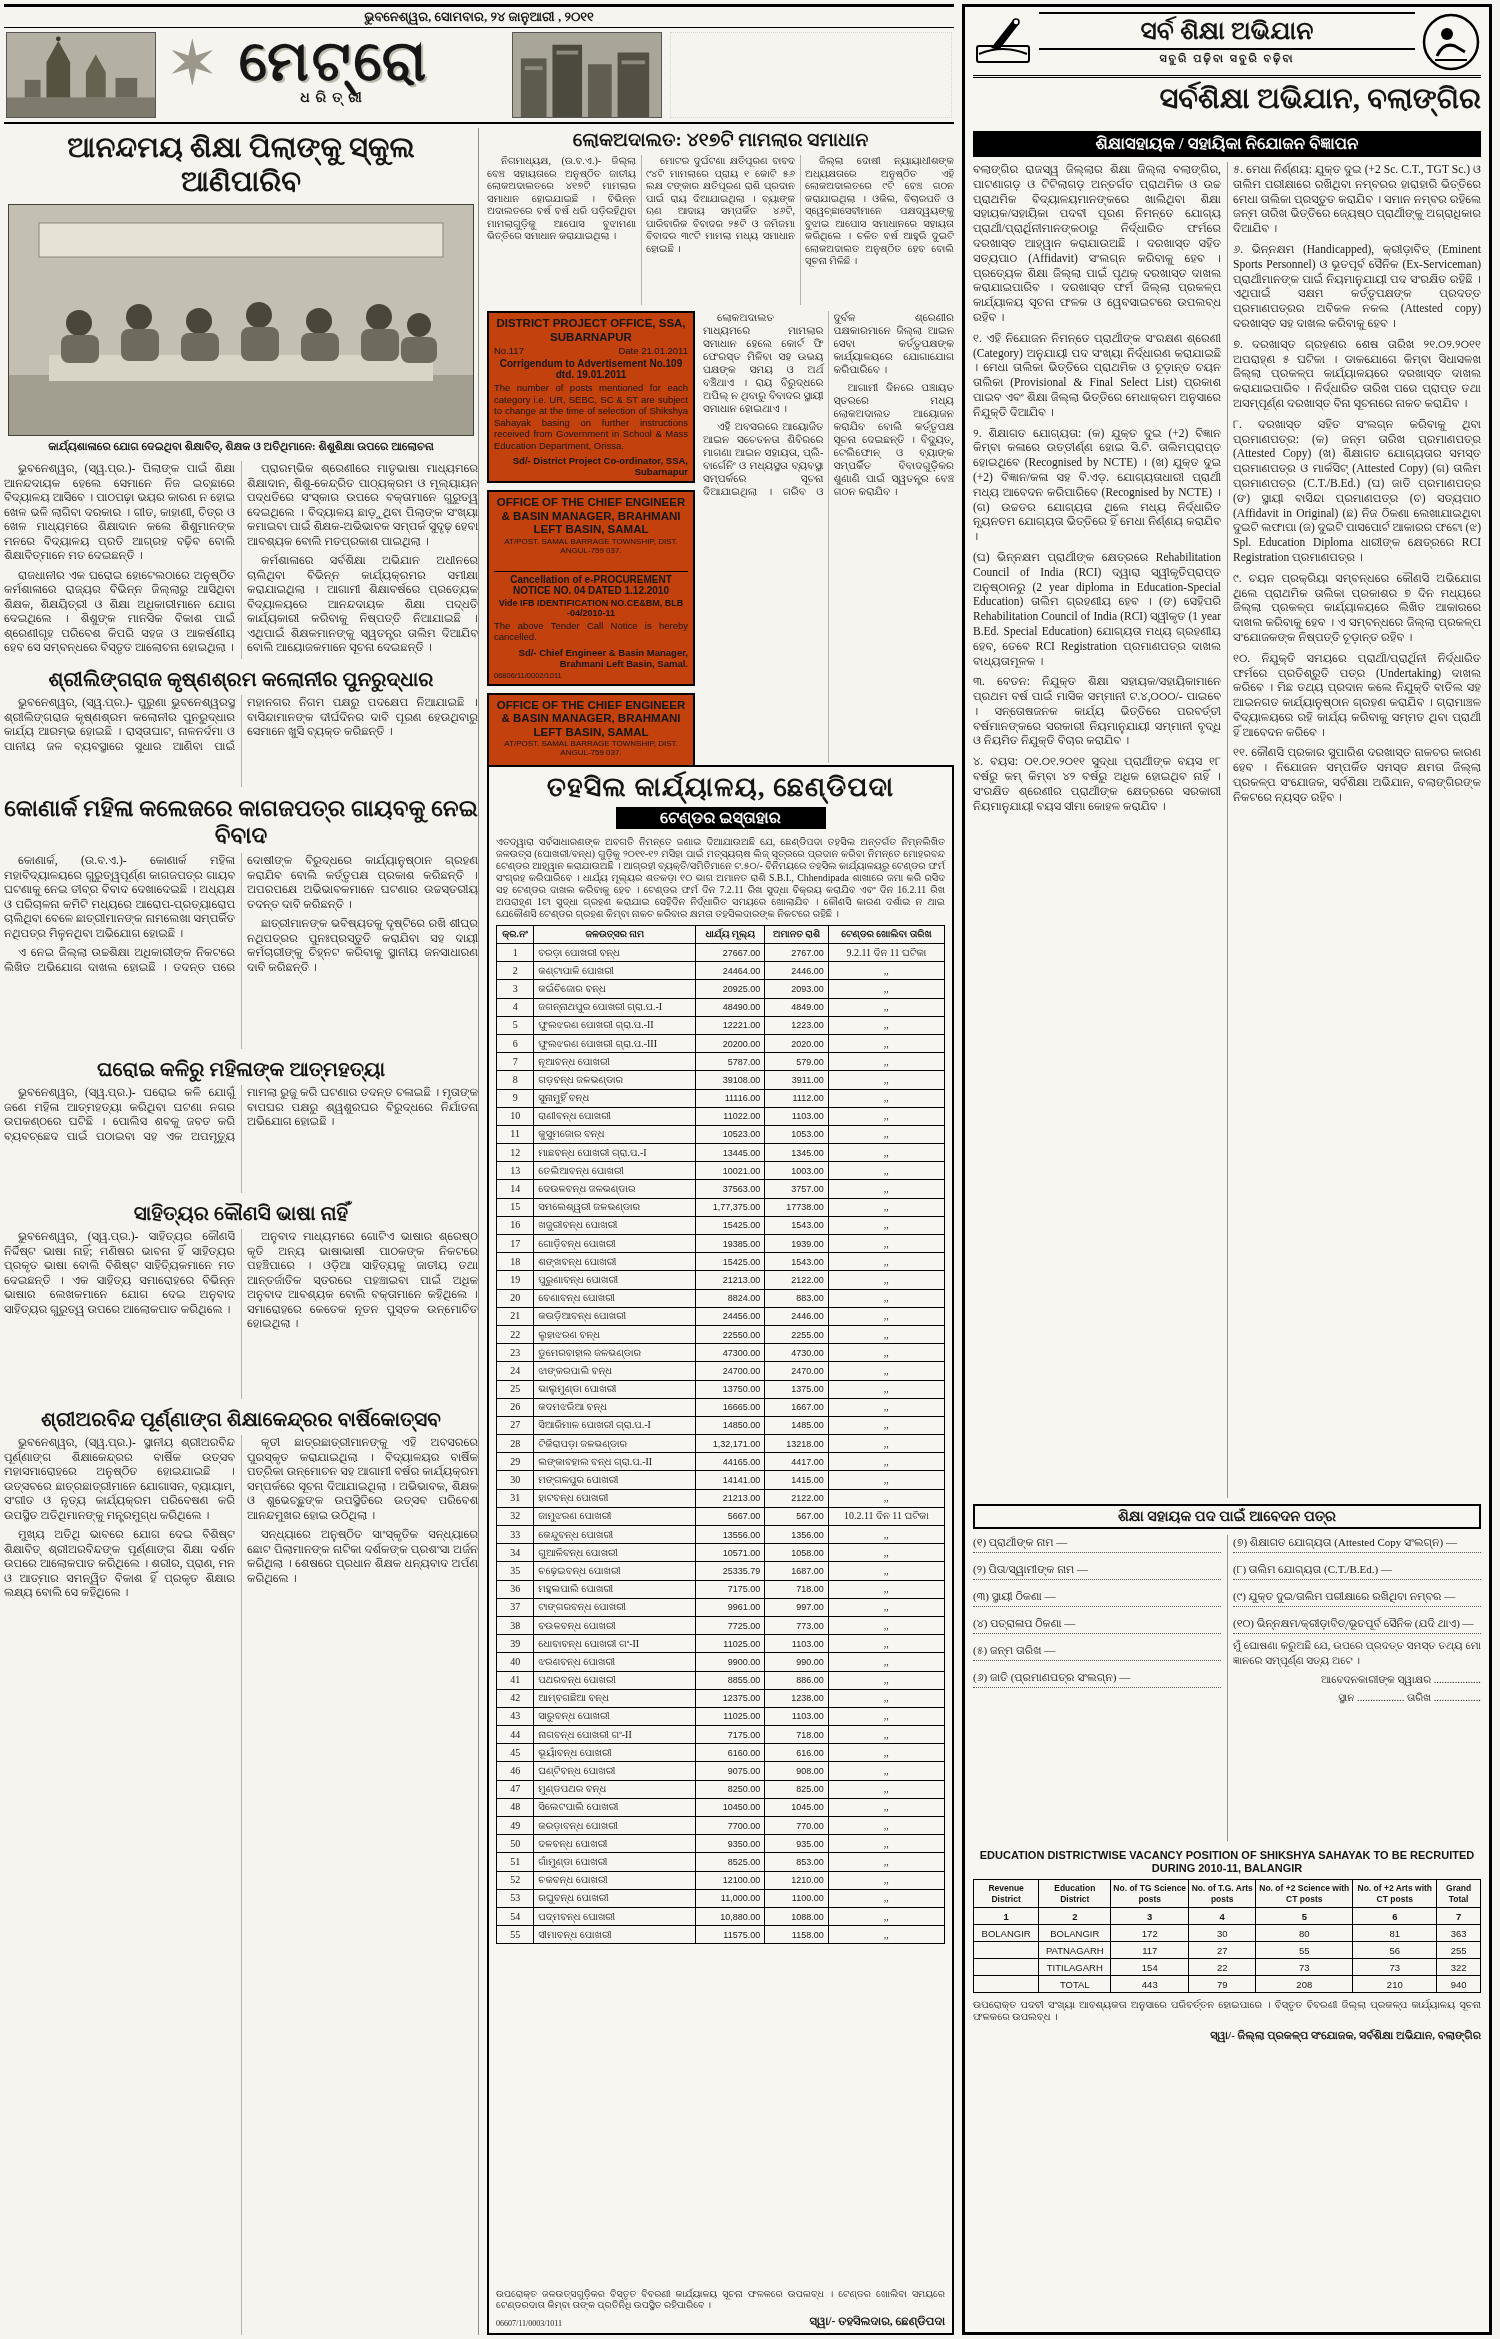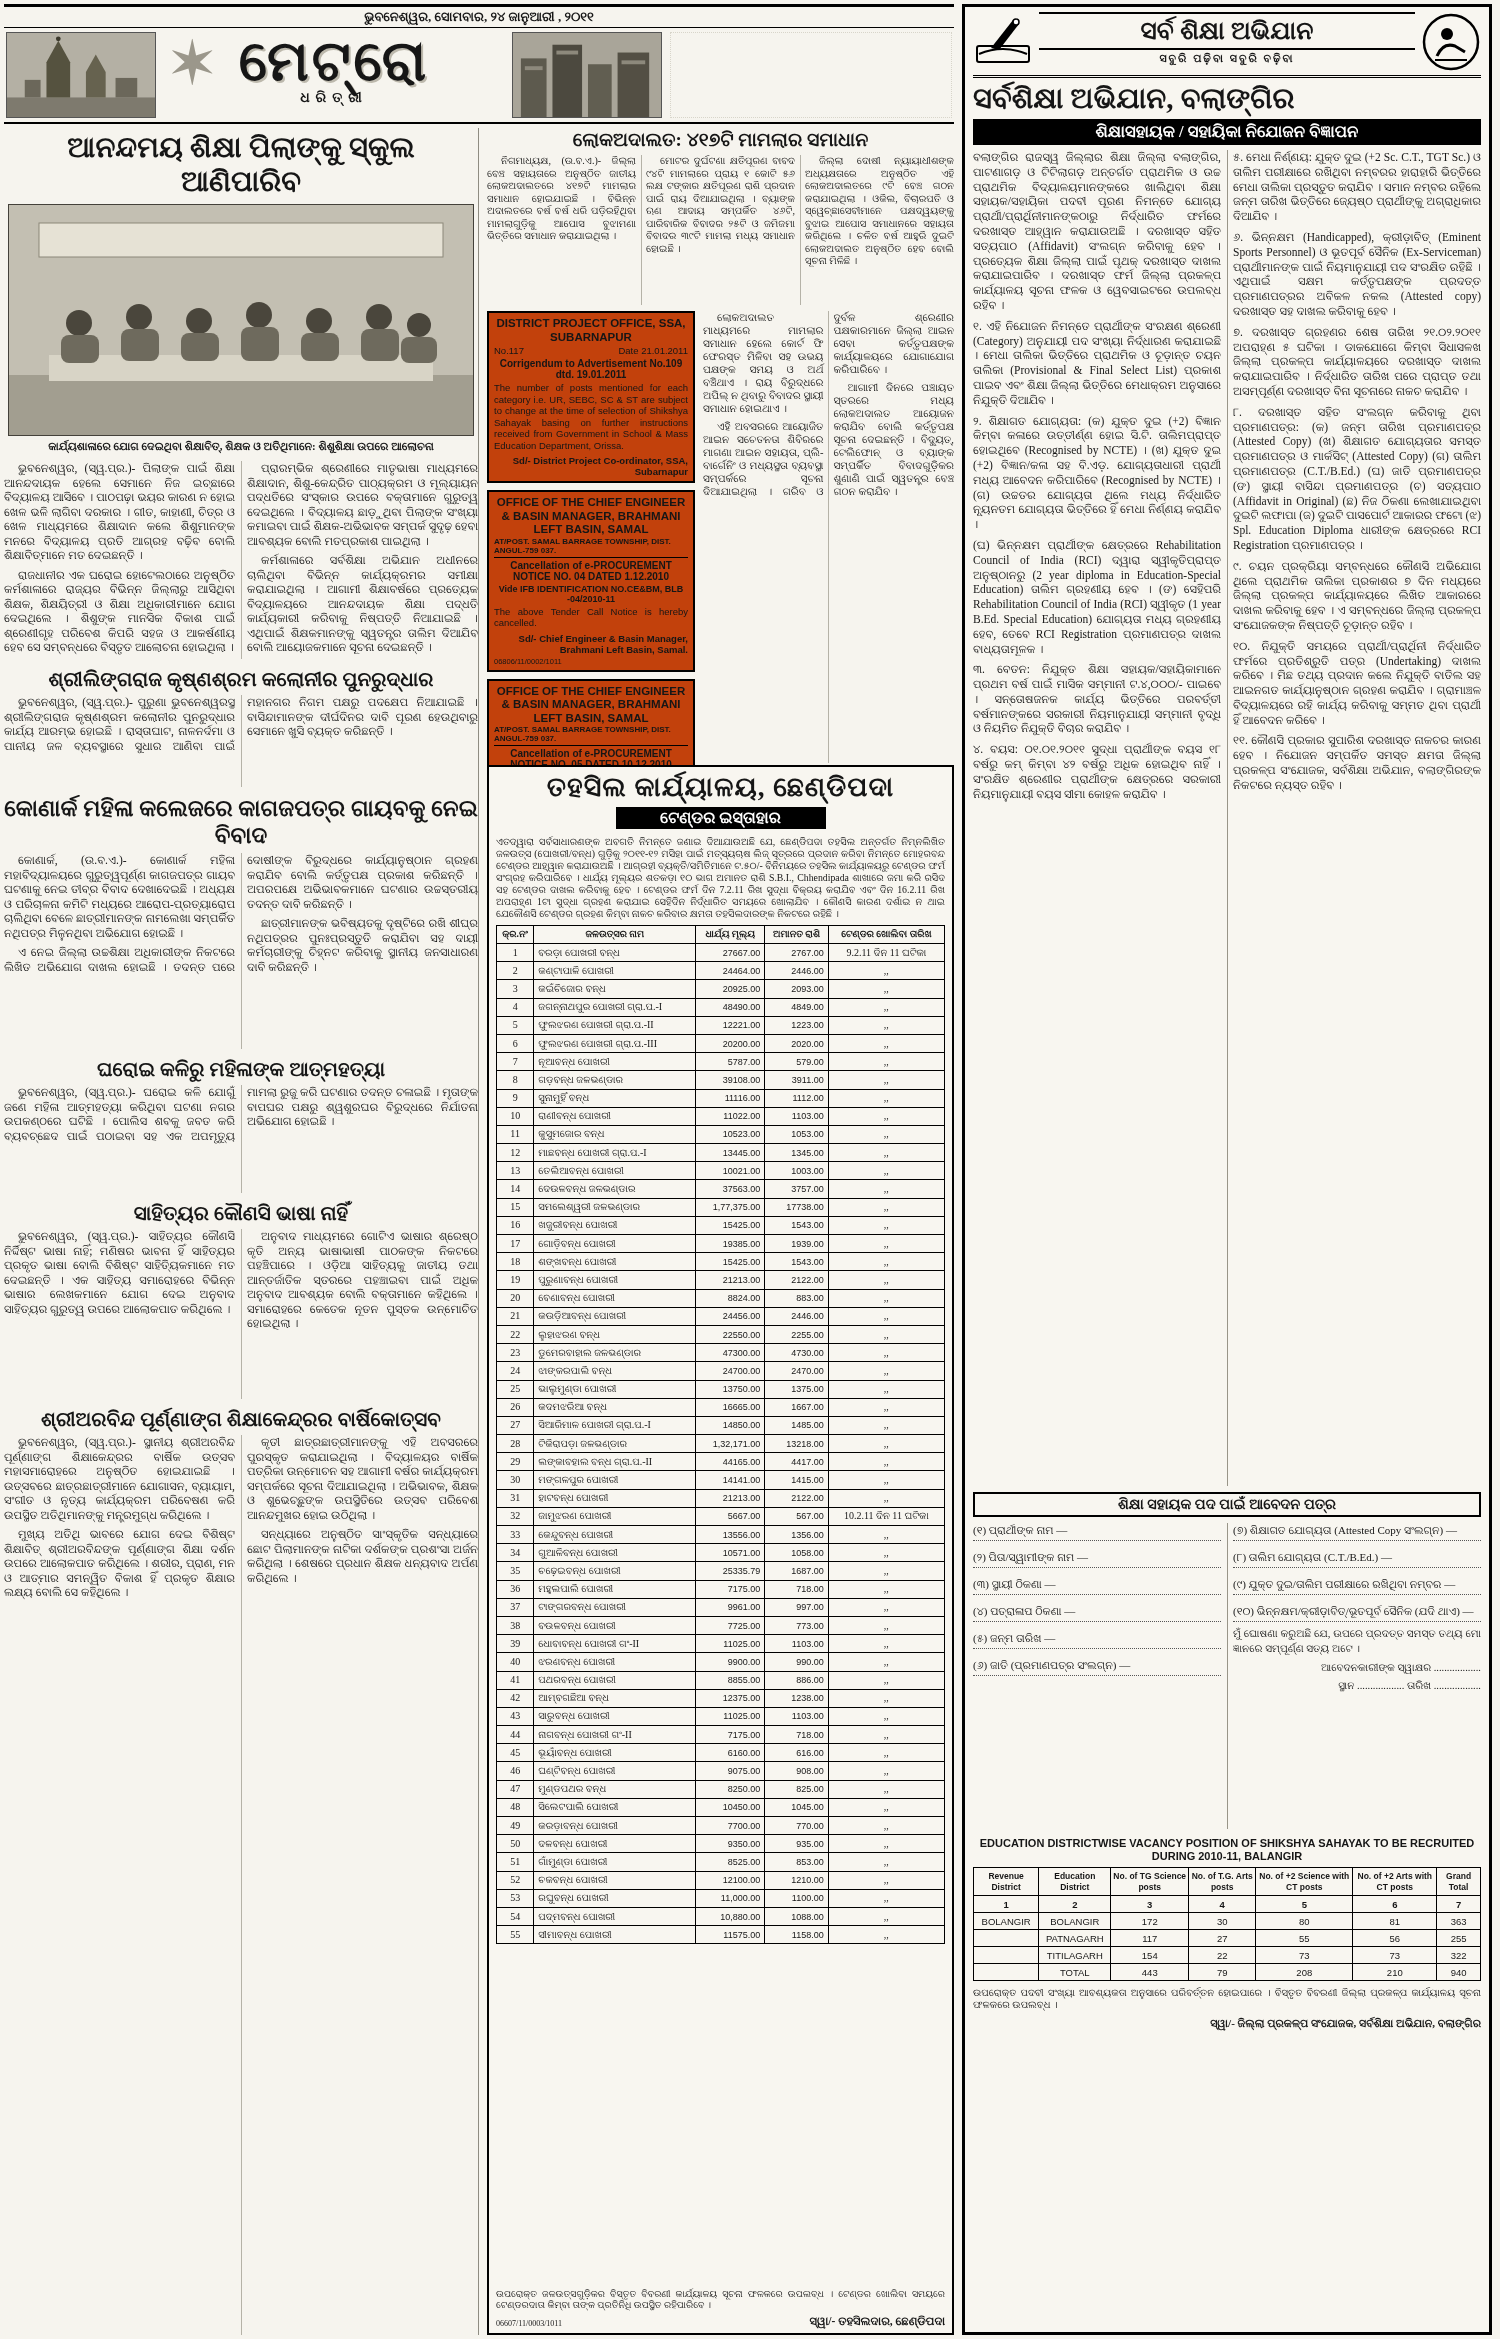--- a/index.html
+++ b/index.html
@@ -30,21 +30,21 @@
   .body2 p,.body3 p,.side-col p{margin-bottom:5px;text-indent:14px}
   
   .loka-head{font-size:19px;line-height:23px;font-weight:bold;text-align:center;margin-bottom:4px}
   .body3{column-count:3;column-gap:10px;column-rule:1px solid #b5b2a7;font-size:10px;line-height:12.5px;text-align:justify;height:150px;overflow:hidden}
   
   .notices-row{display:flex;gap:8px;height:452px;margin-top:6px}
   .notices-col{width:208px;display:flex;flex-direction:column}
   .side-col{flex:1;column-count:2;column-gap:10px;column-rule:1px solid #b5b2a7;font-size:10.5px;line-height:13px;text-align:justify;overflow:hidden}
   .notice{border:2px solid #000;background:#c2410c;padding:4px 5px;margin-bottom:7px;font-family:"Liberation Sans",sans-serif}
   .notice .t1{font-size:11.5px;line-height:13.5px;font-weight:bold;text-align:center}
-  .notice .addr{font-size:8px;font-weight:bold;border-bottom:1px solid #000;padding-bottom:2px;margin-bottom:2px}
+  .notice .addr{font-size:8px;font-weight:normal;text-align:center;border-bottom:1px solid #000;padding-bottom:16px;margin-bottom:2px}
   .notice .meta{display:flex;justify-content:space-between;font-size:9.5px;margin:1px 0}
   .notice .subj{font-size:10px;font-weight:bold;text-align:center;margin:2px 0}
   .notice .vide{font-size:9px;font-weight:bold;text-align:center;margin:1px 0}
   .notice .nbody{font-size:9.5px;line-height:11.5px;text-align:justify;margin-top:2px}
   .notice .sign{font-size:9.5px;font-weight:bold;text-align:right;margin-top:4px;line-height:11px}
   .notice .ref{font-size:7.5px;margin-top:2px}
   
   .tender{border:2px solid #000;flex:1;margin-top:2px;padding:5px 7px;display:flex;flex-direction:column;background:#f8f6f0;min-height:0}
   .tender-office{font-size:27px;font-weight:bold;text-align:center;letter-spacing:1px}
   .tender-sub{width:210px;margin:4px auto;background:#000;color:#fff;text-align:center;font-size:16px;font-weight:bold;padding:2px 0}
@@ -59,21 +59,21 @@
   .tfoot .row{display:flex;justify-content:space-between;align-items:flex-end;margin-top:4px}
   .tfoot .ref{font-size:8px}
   .tfoot .sgn{font-size:11.5px;font-weight:bold;text-align:right}
   
   .right-ad{width:530px;border:3px solid #000;background:#f8f6f0;padding:5px 8px;display:flex;flex-direction:column;min-height:0}
   .ad-header{display:flex;gap:6px;border-bottom:3px double #000;padding-bottom:3px}
   .ad-logo{width:60px;height:60px;flex:0 0 auto}
   .ad-head-c{flex:1;text-align:center}
   .ad-head-c .l1{font-size:25px;font-weight:bold;border-top:2px solid #000;border-bottom:2px solid #000;line-height:34px}
   .ad-head-c .l2{font-size:11px;font-weight:bold;letter-spacing:2px;margin-top:2px}
-  .ad-title{font-size:29px;font-weight:bold;text-align:left;margin:4px 0 3px}
+  .ad-title{font-size:29px;font-weight:bold;text-align:right;margin:4px 0 15px}
   .ad-bar{background:#000;color:#fff;text-align:center;font-size:16.5px;font-weight:bold;padding:3px 0;margin-bottom:5px}
   .ad-cols{flex:0 0 auto;height:1336px;column-count:2;column-gap:12px;column-rule:1px solid #999588;font-size:11.5px;line-height:14.8px;text-align:justify;overflow:hidden}
   .ad-cols p{margin-bottom:6px}
   .form-bar{border:2px solid #000;text-align:center;font-size:14.5px;font-weight:bold;padding:2px 5px;margin:6px 0}
   .form-cols{height:306px;column-count:2;column-gap:12px;column-rule:1px solid #999588;font-size:11px;line-height:15px;overflow:hidden}
   .form-cols .ffield{margin-bottom:9px;border-bottom:1px dotted #555;padding-bottom:2px}
   .decl{font-size:10.5px;text-align:justify;margin:4px 0}
   .sign-line{font-size:10.5px;text-align:right;margin-top:3px}
   .vac-title{font-family:"Liberation Sans",sans-serif;font-size:11px;font-weight:bold;text-align:center;margin:8px 0 4px;line-height:13px}
   .vac-table{width:100%;border-collapse:collapse;font-family:"Liberation Sans",sans-serif;font-size:9.5px;text-align:center}

